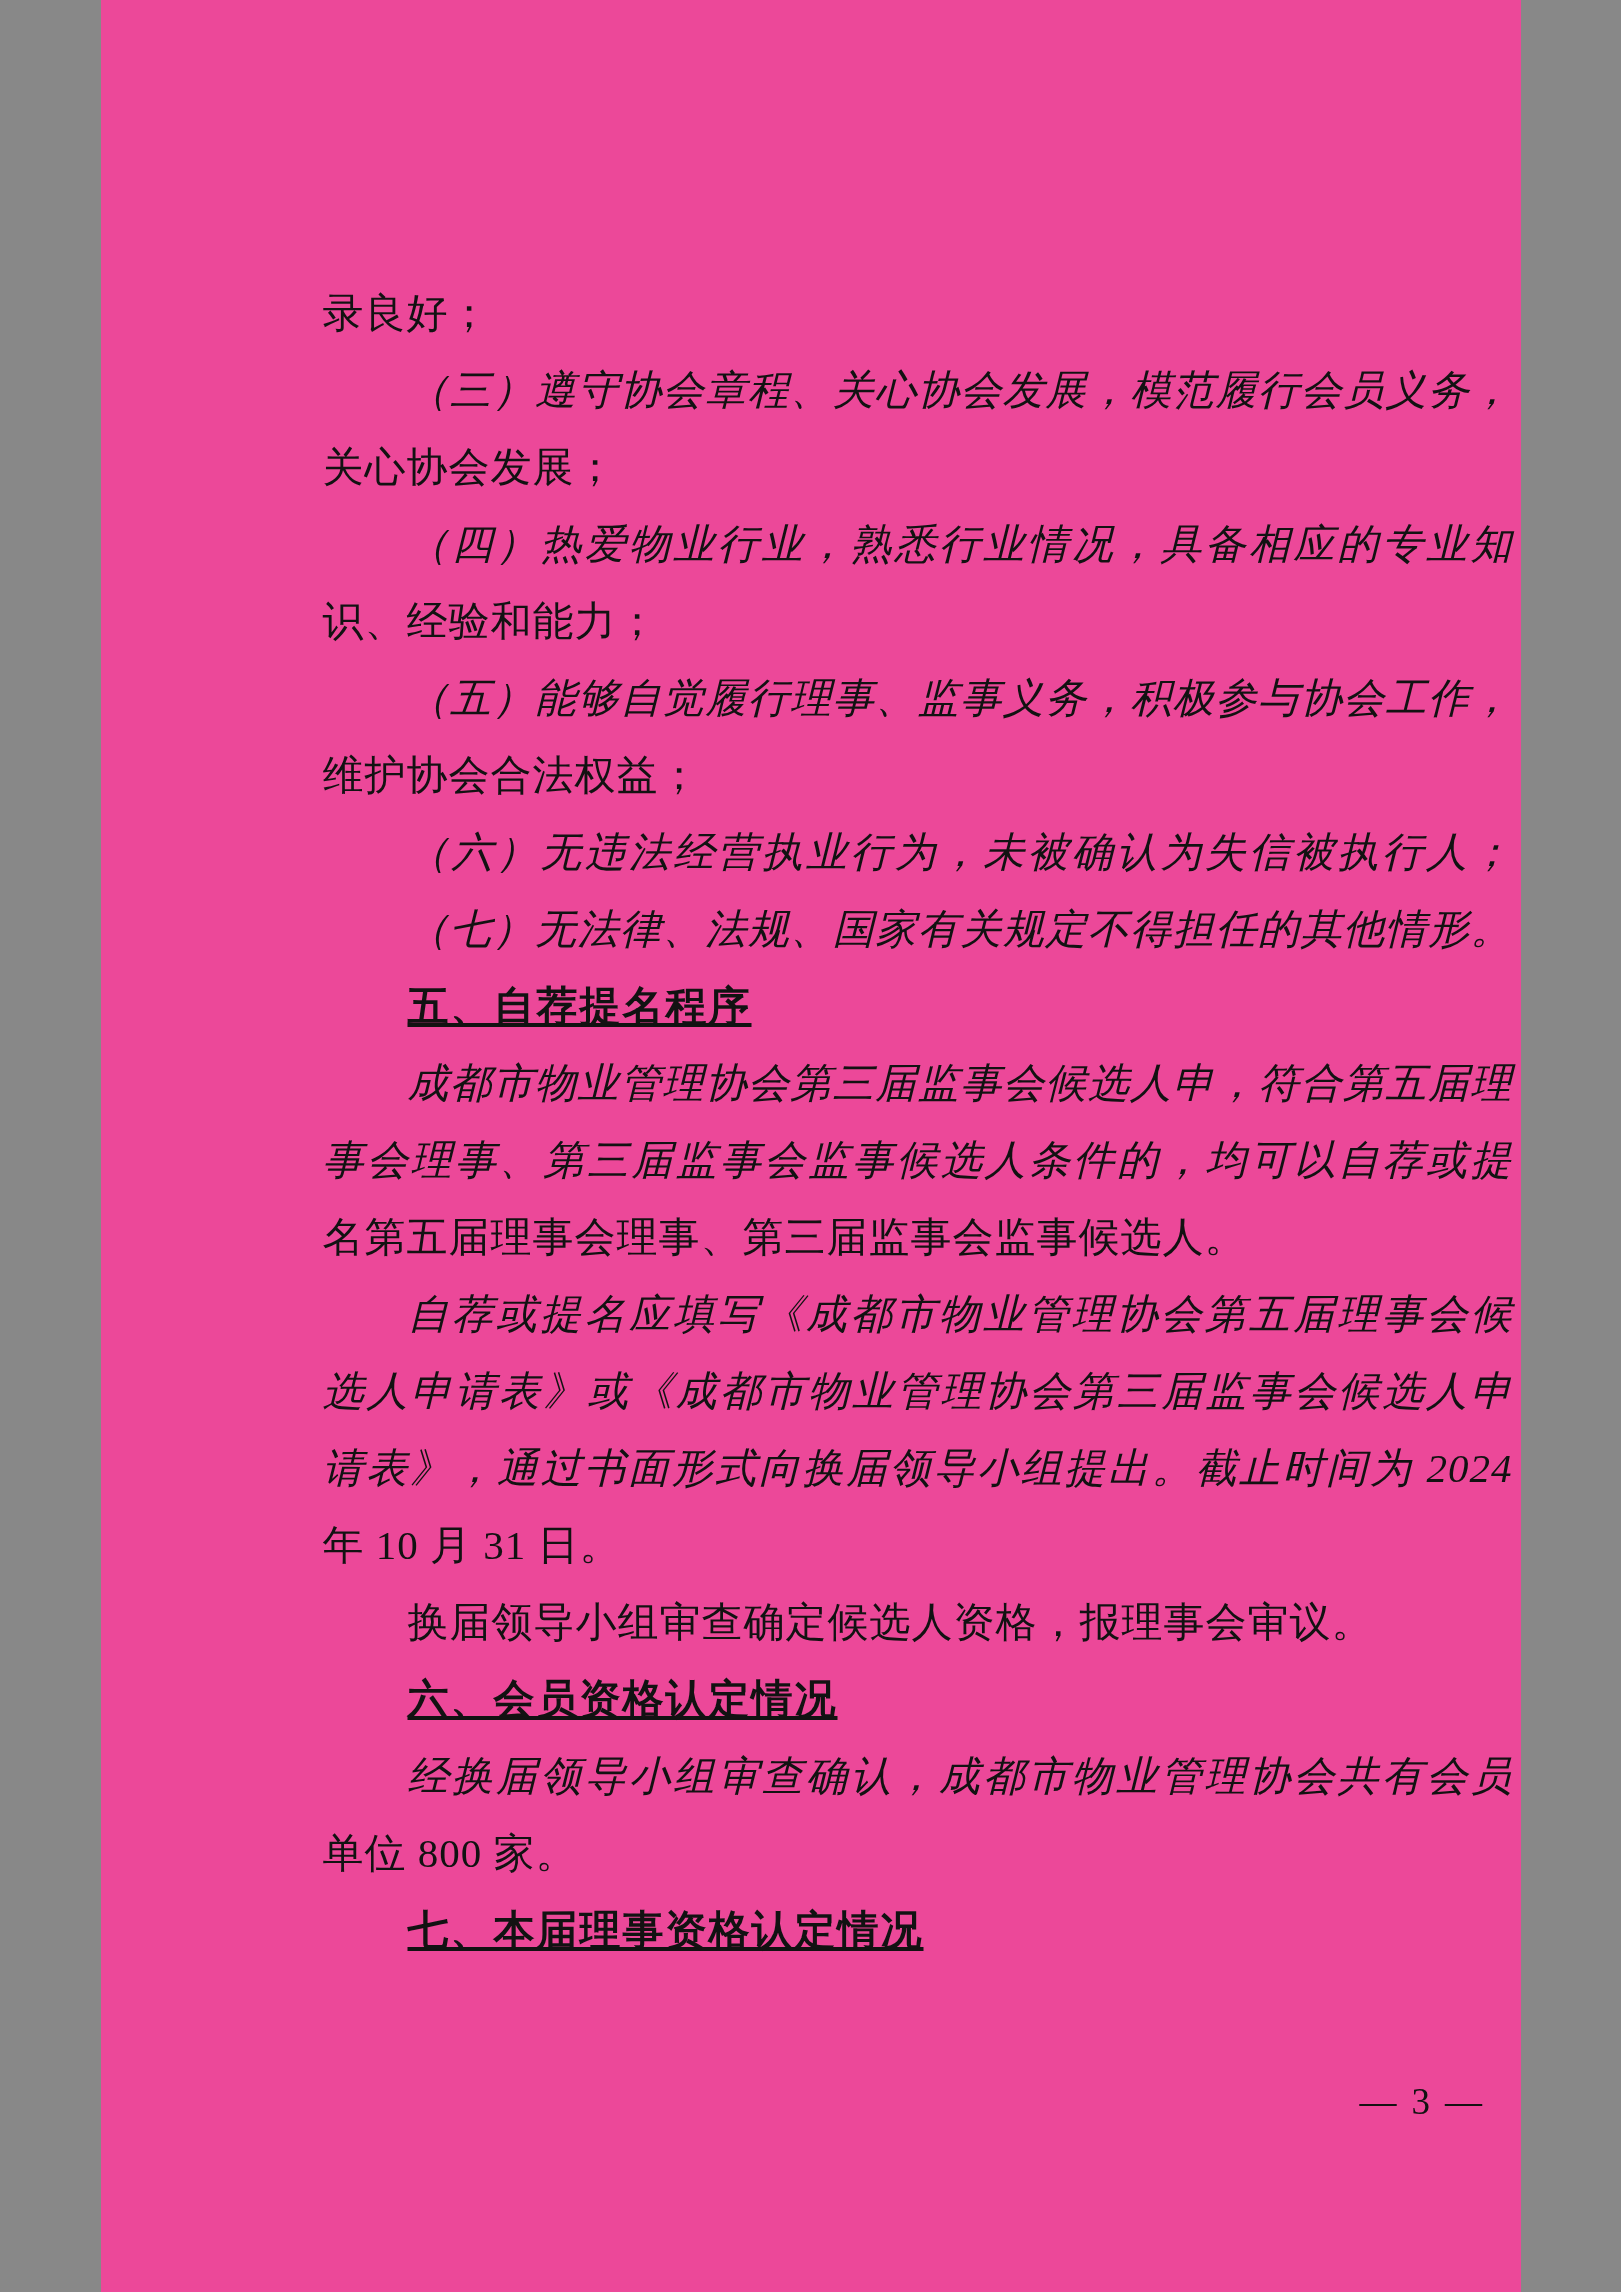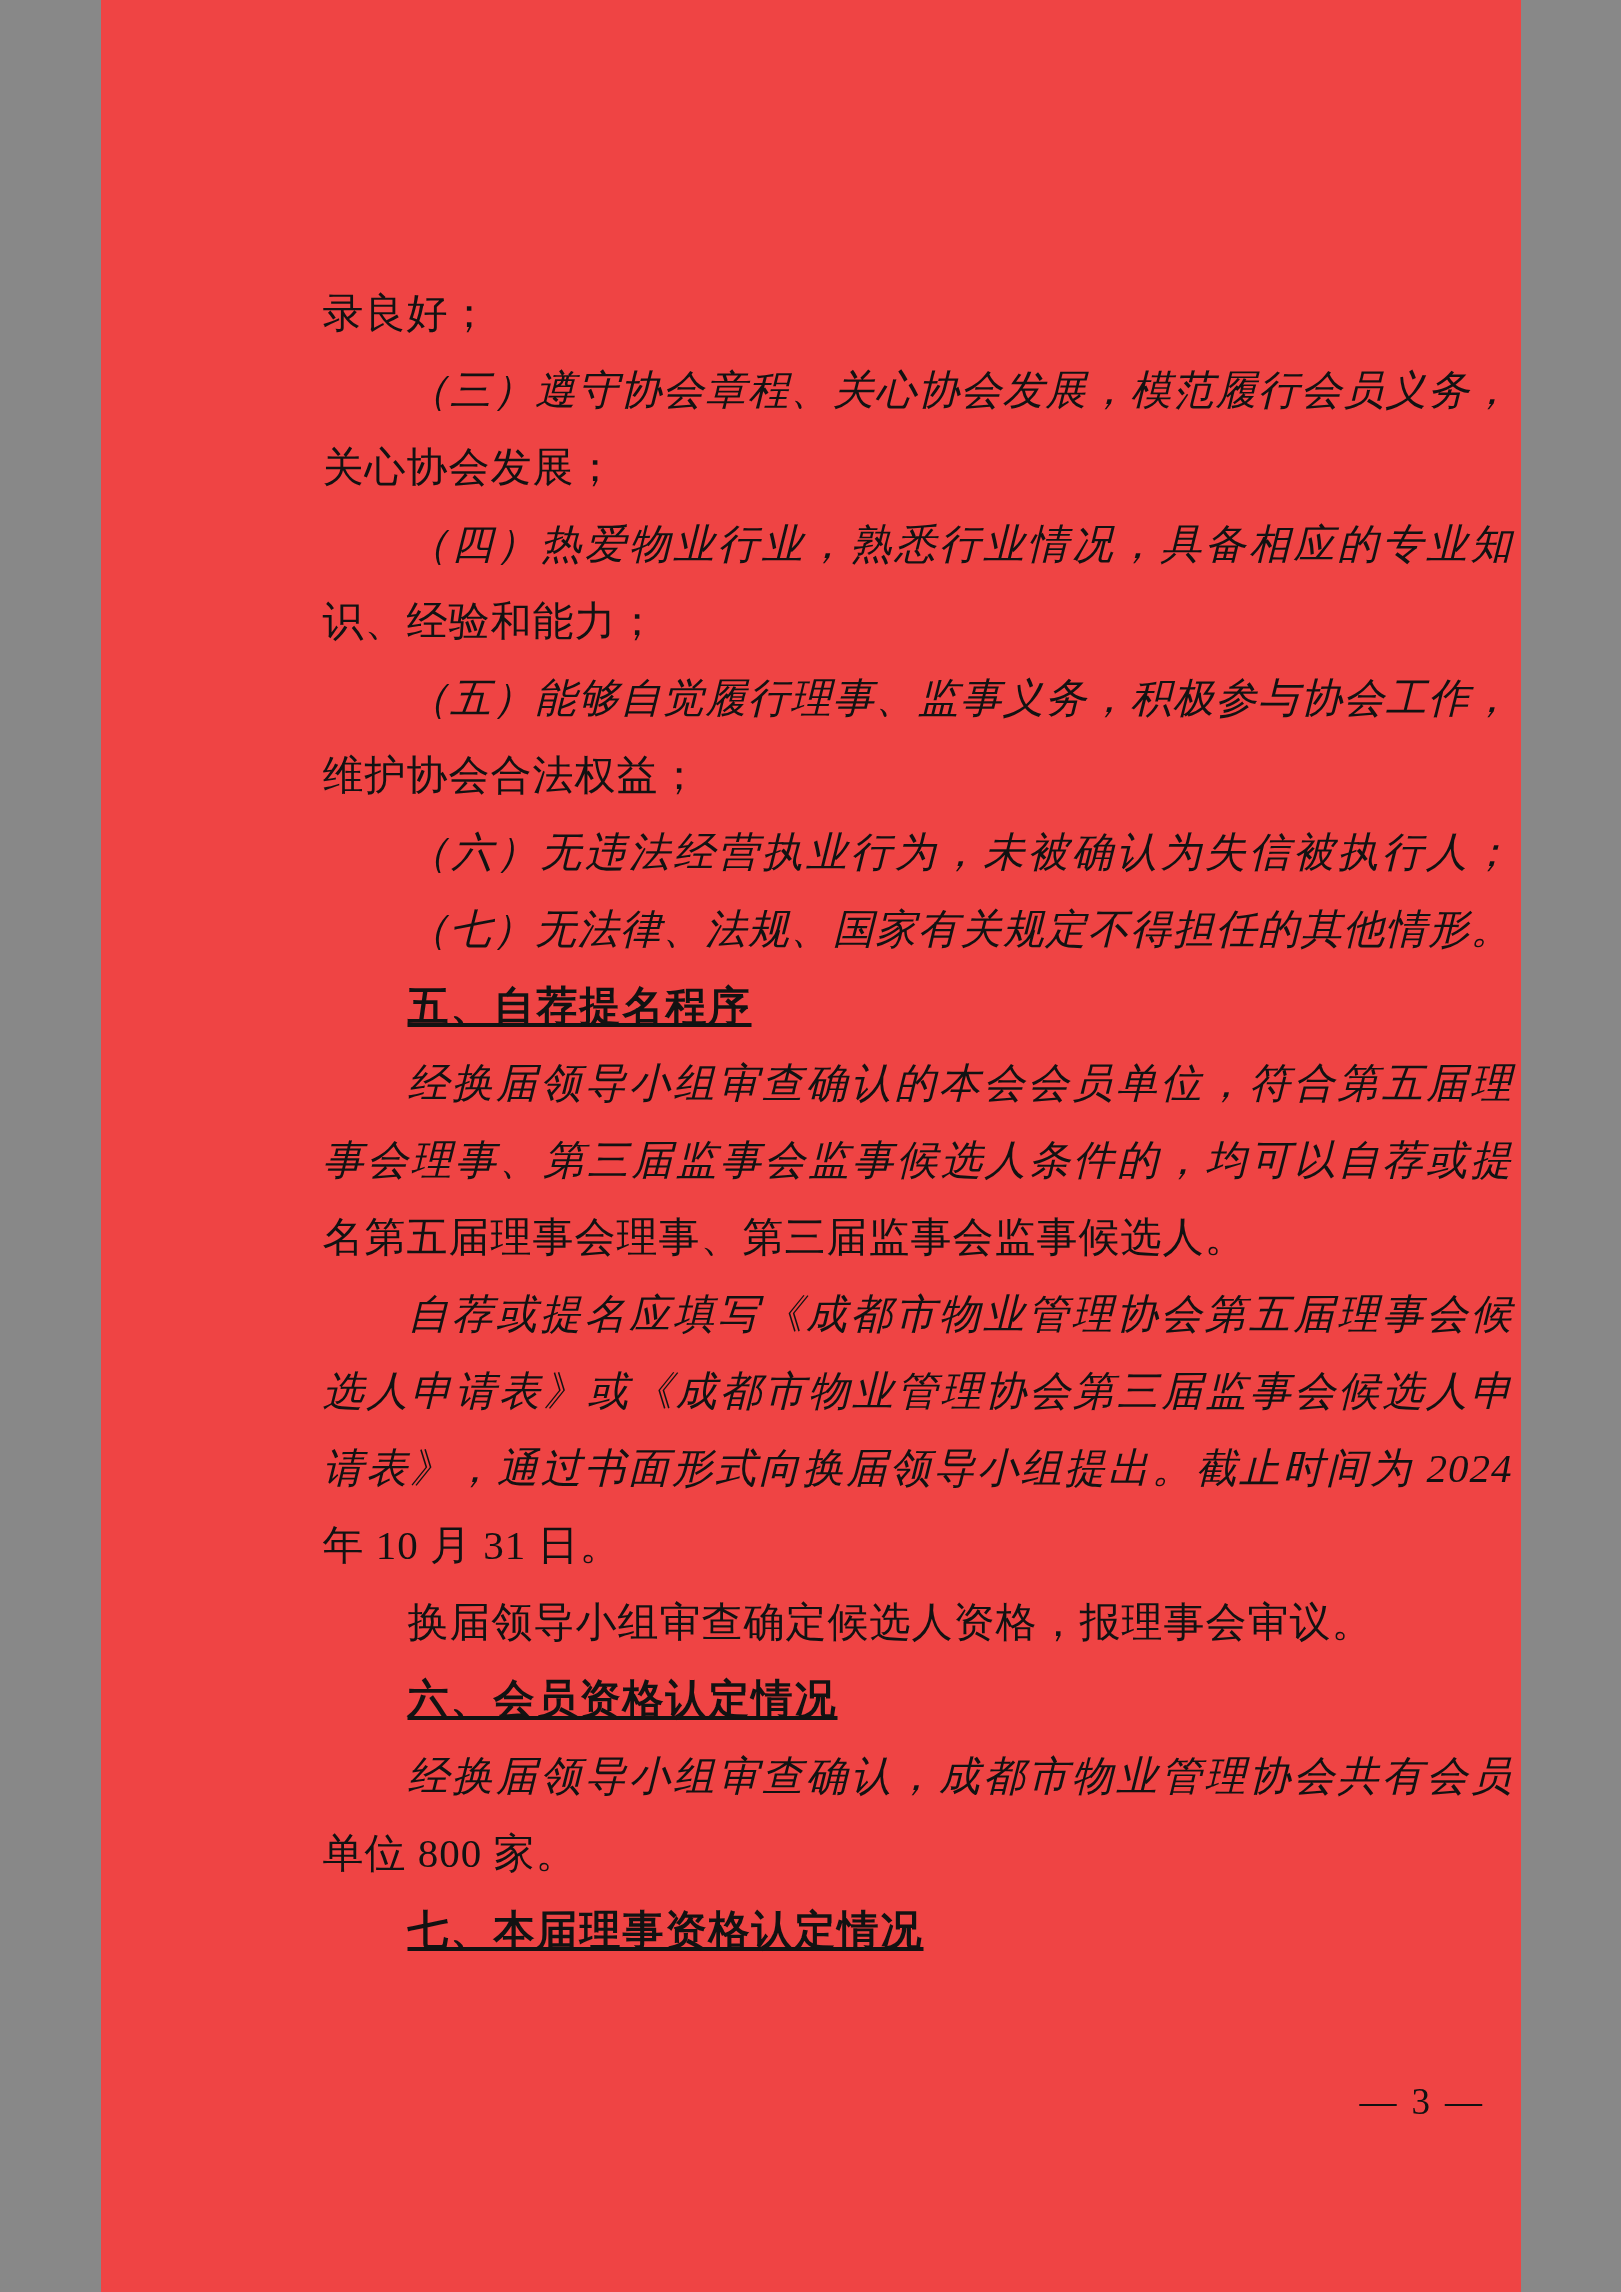--- a/index.html
+++ b/index.html
@@ -5,21 +5,21 @@
   html, body {
     margin: 0;
     padding: 0;
     background: #888;
   }
   .page {
     position: relative;
     width: 1420px;
     height: 2293px;
     margin: 0 auto;
-    background: #ef4444;
+    background: #ec4899;
     overflow: hidden;
     font-family: "Liberation Serif", "DejaVu Serif", serif;
     color: #121212;
   }
   .doc-body {
     position: absolute;
     left: 222px;
     top: 275px;
     width: 1190px;
   }
@@ -67,21 +67,21 @@
     <div class="line">录良好；</div>
     <div class="line ind full">（三）遵守协会章程、关心协会发展，模范履行会员义务，</div>
     <div class="line">关心协会发展；</div>
     <div class="line ind full">（四）热爱物业行业，熟悉行业情况，具备相应的专业知</div>
     <div class="line">识、经验和能力；</div>
     <div class="line ind full">（五）能够自觉履行理事、监事义务，积极参与协会工作，</div>
     <div class="line">维护协会合法权益；</div>
     <div class="line ind full">（六）无违法经营执业行为，未被确认为失信被执行人；</div>
     <div class="line ind full">（七）无法律、法规、国家有关规定不得担任的其他情形。</div>
     <div class="line ind head">五、自荐提名程序</div>
-    <div class="line ind full">经换届领导小组审查确认的本会会员单位，符合第五届理</div>
+    <div class="line ind full">成都市物业管理协会第三届监事会候选人申，符合第五届理</div>
     <div class="line full">事会理事、第三届监事会监事候选人条件的，均可以自荐或提</div>
     <div class="line">名第五届理事会理事、第三届监事会监事候选人。</div>
     <div class="line ind full">自荐或提名应填写《成都市物业管理协会第五届理事会候</div>
     <div class="line full">选人申请表》或《成都市物业管理协会第三届监事会候选人申</div>
     <div class="line full">请表》，通过书面形式向换届领导小组提出。截止时间为 2024</div>
     <div class="line">年 10 月 31 日。</div>
     <div class="line ind">换届领导小组审查确定候选人资格，报理事会审议。</div>
     <div class="line ind head">六、会员资格认定情况</div>
     <div class="line ind full">经换届领导小组审查确认，成都市物业管理协会共有会员</div>
     <div class="line">单位 800 家。</div>

